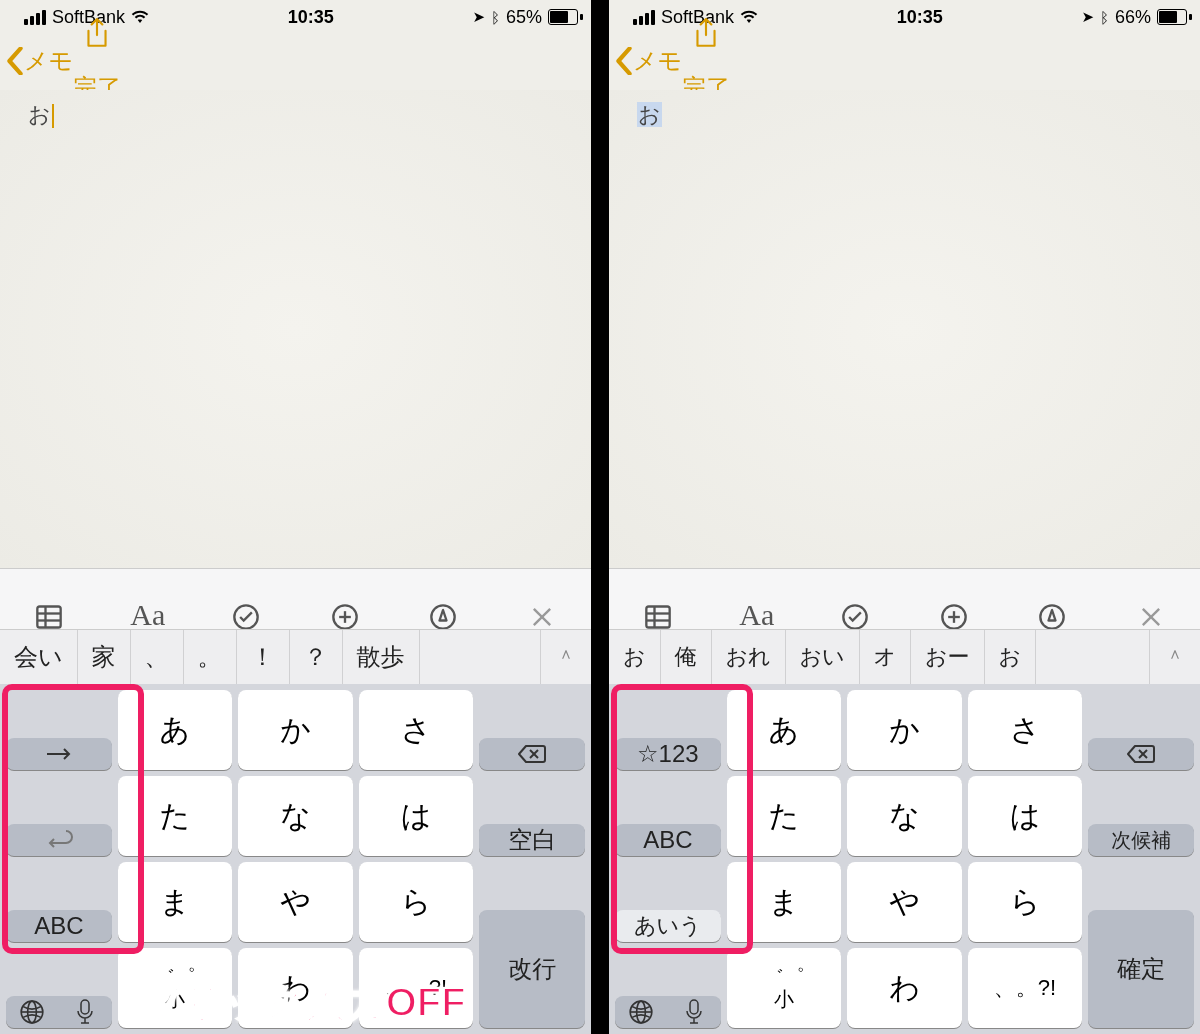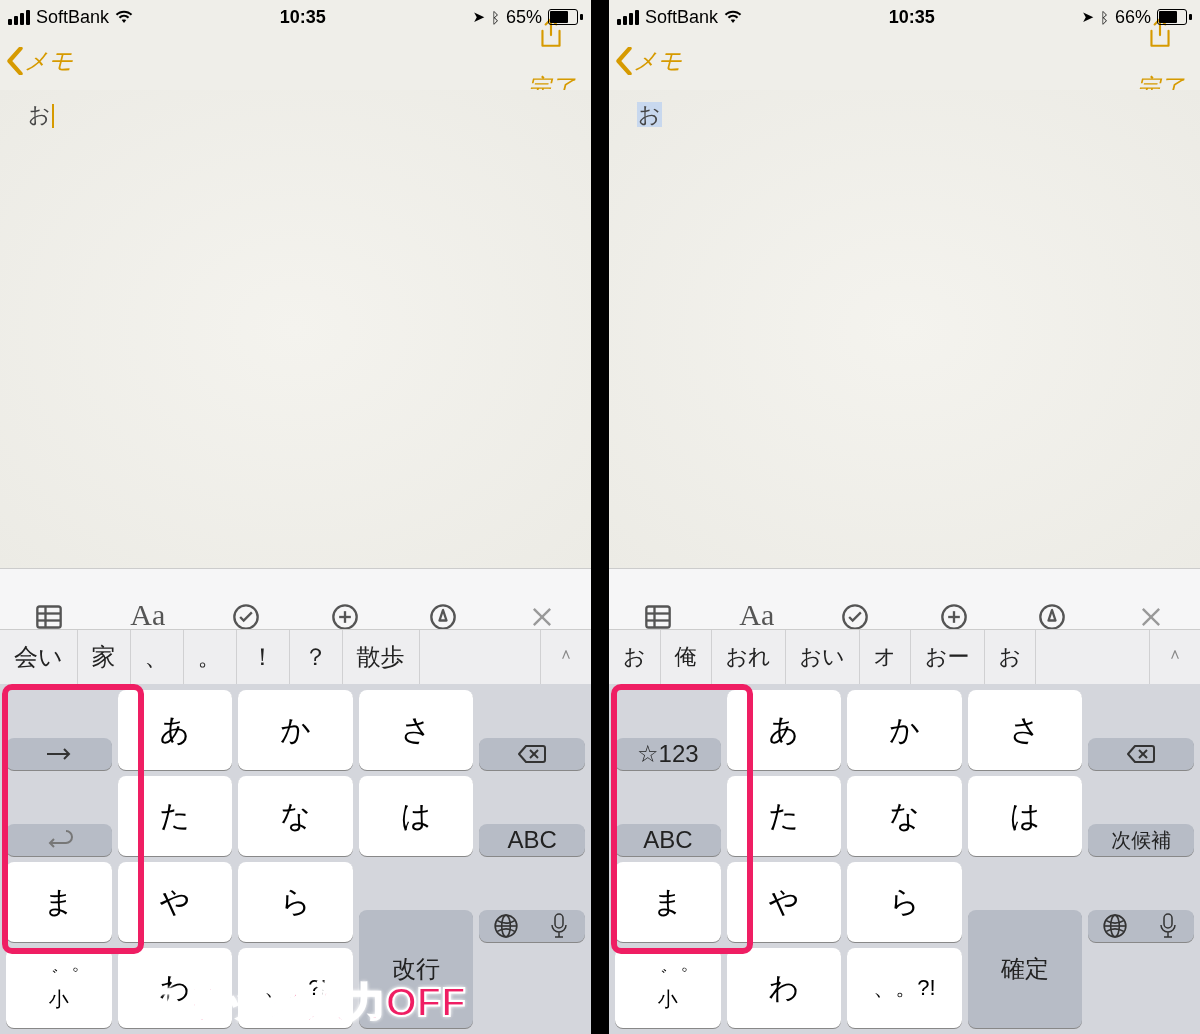--- a/index.html
+++ b/index.html
@@ -1,36 +1,36 @@
 <!DOCTYPE html>
 <html><head>
 <meta charset="utf-8">
 <style>
   html,body{margin:0;padding:0;background:#000;font-family:-apple-system,"Hiragino Sans","Hiragino Kaku Gothic ProN",sans-serif;}
   #stage{width:1200px;height:1034px;display:flex;}
   .phone{flex:1;background:#efeee9;display:flex;flex-direction:column;position:relative;}
   .sep{width:18px;background:#000;}
   
-  .statusbar{height:30px;display:flex;align-items:center;font-size:18px;color:#000;padding:2px 8px 0 8px;background:transparent;font-weight:400;}
+  .statusbar{height:30px;display:flex;align-items:center;font-size:18px;color:#000;padding:2px 8px 0 24px;background:transparent;font-weight:400;}
   .statusbar .left,.statusbar .right{display:flex;align-items:center;gap:6px;}
   .statusbar .center{flex:1;text-align:center;font-weight:600;}
   .bars{display:inline-flex;align-items:flex-end;gap:2px;}
   .bars span{width:4px;background:#000;display:inline-block;border-radius:1px;}
   .bars span:nth-child(1){height:6px;}
   .bars span:nth-child(2){height:9px;}
   .bars span:nth-child(3){height:12px;}
   .bars span:nth-child(4){height:15px;}
   .wifi-ic{width:18px;height:14px;}
   .batt{display:inline-flex;align-items:center;}
   .batt-body{width:28px;height:14px;border:1.5px solid #000;border-radius:3px;display:inline-block;position:relative;}
   .batt-fill{position:absolute;left:1px;top:1px;bottom:1px;background:#000;border-radius:1px;}
   .batt-tip{width:3px;height:6px;background:#000;margin-left:2px;border-radius:1px;}
   .loc-ic,.bt-ic{font-size:15px;}
   
-  .navbar{height:58px;display:flex;align-items:center;justify-content:space-between;padding:0 16px 0 6px;font-style:italic;}
+  .navbar{height:58px;display:flex;align-items:center;justify-content:flex-start;padding:0 16px 0 6px;}
   .navbar .back{display:flex;align-items:center;color:#d69a00;font-size:24px;}
   .navbar .back svg{width:18px;height:28px;}
   .navbar .right{display:flex;align-items:center;gap:22px;color:#d69a00;flex-direction:column;}
   .navbar .share{width:26px;height:32px;}
   .navbar .done{font-size:24px;font-weight:500;}
   
   .notebody{flex:1;padding:10px 28px;font-size:22px;color:#444;position:relative;background:radial-gradient(#f4f3ee,#ecebe5);}
   .caret{display:inline-block;width:2px;height:24px;background:#d69a00;vertical-align:middle;margin-left:1px;}
   .sel{background:#c8d8ee;padding:0 1px;}
   
@@ -169,20 +169,23 @@
         </div>
 
       <div class="key func thin">
           <svg viewBox="0 0 30 20">
             <path d="M6 7l-4 4 4 4M2 11h16a6 6 0 000-12" fill="none" stroke="#777" stroke-width="2" transform="translate(4,2)"></path>
           </svg>
         </div>
       <div class="key">た</div>
       <div class="key">な</div>
       <div class="key">は</div>
+      <div class="key func">
+          <span class="txt">空白</span>
+        </div>
 
       <div class="key func">
           <span class="txt">ABC</span>
         </div>
       <div class="key">ま</div>
       <div class="key">や</div>
       <div class="key">ら</div>
       <div class="key func tall">
           <span class="txt">改行</span>
         </div>
@@ -311,20 +314,23 @@
       <div class="key func">
           <span class="txt">ABC</span>
         </div>
       <div class="key">た</div>
       <div class="key">な</div>
       <div class="key">は</div>
       <div class="key func">
           <span class="txt" style="font-size:20px">次候補</span>
         </div>
 
+      <div class="key func light">
+          <span class="txt" style="font-size:22px">あいう</span>
+        </div>
       <div class="key">ま</div>
       <div class="key">や</div>
       <div class="key">ら</div>
       <div class="key func tall">
           <span class="txt">確定</span>
         </div>
 
       <div class="key func globe-mic" style="background:#b7bcc6;">
         <div class="half">
             <svg width="26" height="26" viewBox="0 0 24 24">

